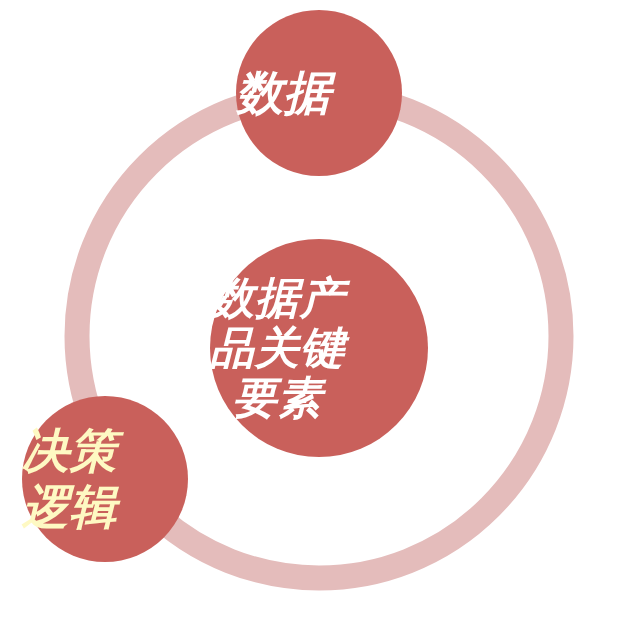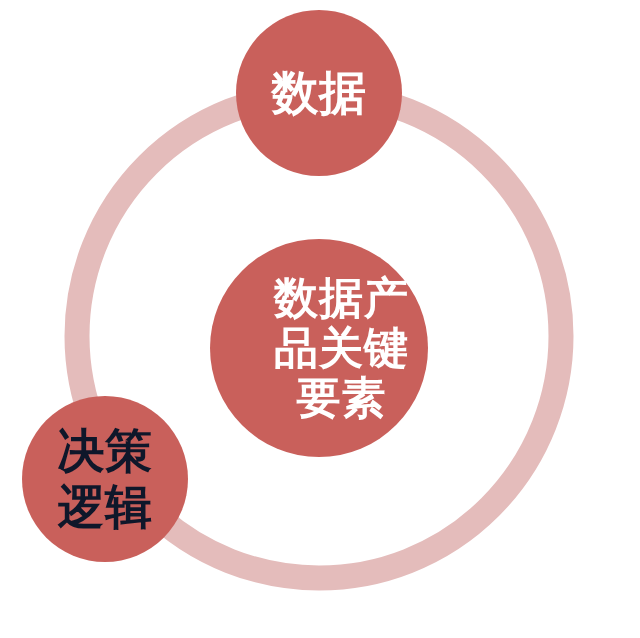--- a/index.html
+++ b/index.html
@@ -29,23 +29,24 @@
     width: 640px;
     height: 638px;
   }
 
   
   .node {
     position: absolute;
     border-radius: 50%;
     display: flex;
     align-items: center;
-    justify-content: center;
+    justify-content: flex-start;
     text-align: center;
     box-sizing: border-box;
+    font-style: italic;
   }
 
   .node-label {
     color: #ffffff;
     font-weight: 700;
     line-height: 1.18;
     letter-spacing: 0.5px;
     white-space: pre-line;
     text-align: center;
     display: block;
@@ -55,21 +56,20 @@
   #node-center {
     left: 210px;
     top: 239px;
     width: 218px;
     height: 218px;
   }
   #node-center .node-label {
     font-size: 44px;
     line-height: 1.14;
     letter-spacing: 1px;
-    margin-left: 45px;
   }
 
   
   #node-top {
     left: 236px;
     top: 10px;
     width: 166px;
     height: 166px;
   }
   #node-top .node-label {
@@ -113,18 +113,18 @@
     <span class="node-label" style="color: rgb(255, 255, 255);">数据</span>
   </div>
 
   <div class="node" id="node-center" style="background: rgb(201, 96, 91);">
     <span class="node-label" style="color: rgb(255, 255, 255);">数据产
 品关键
 要素</span>
   </div>
 
   <div class="node" id="node-bottom-left" style="background: rgb(201, 96, 91);">
-    <span class="node-label" style="color: #0f172a;">决策
+    <span class="node-label" style="color: #fef9c3;">决策
 逻辑</span>
   </div>
 
 
 </div>
 
 </body></html>

